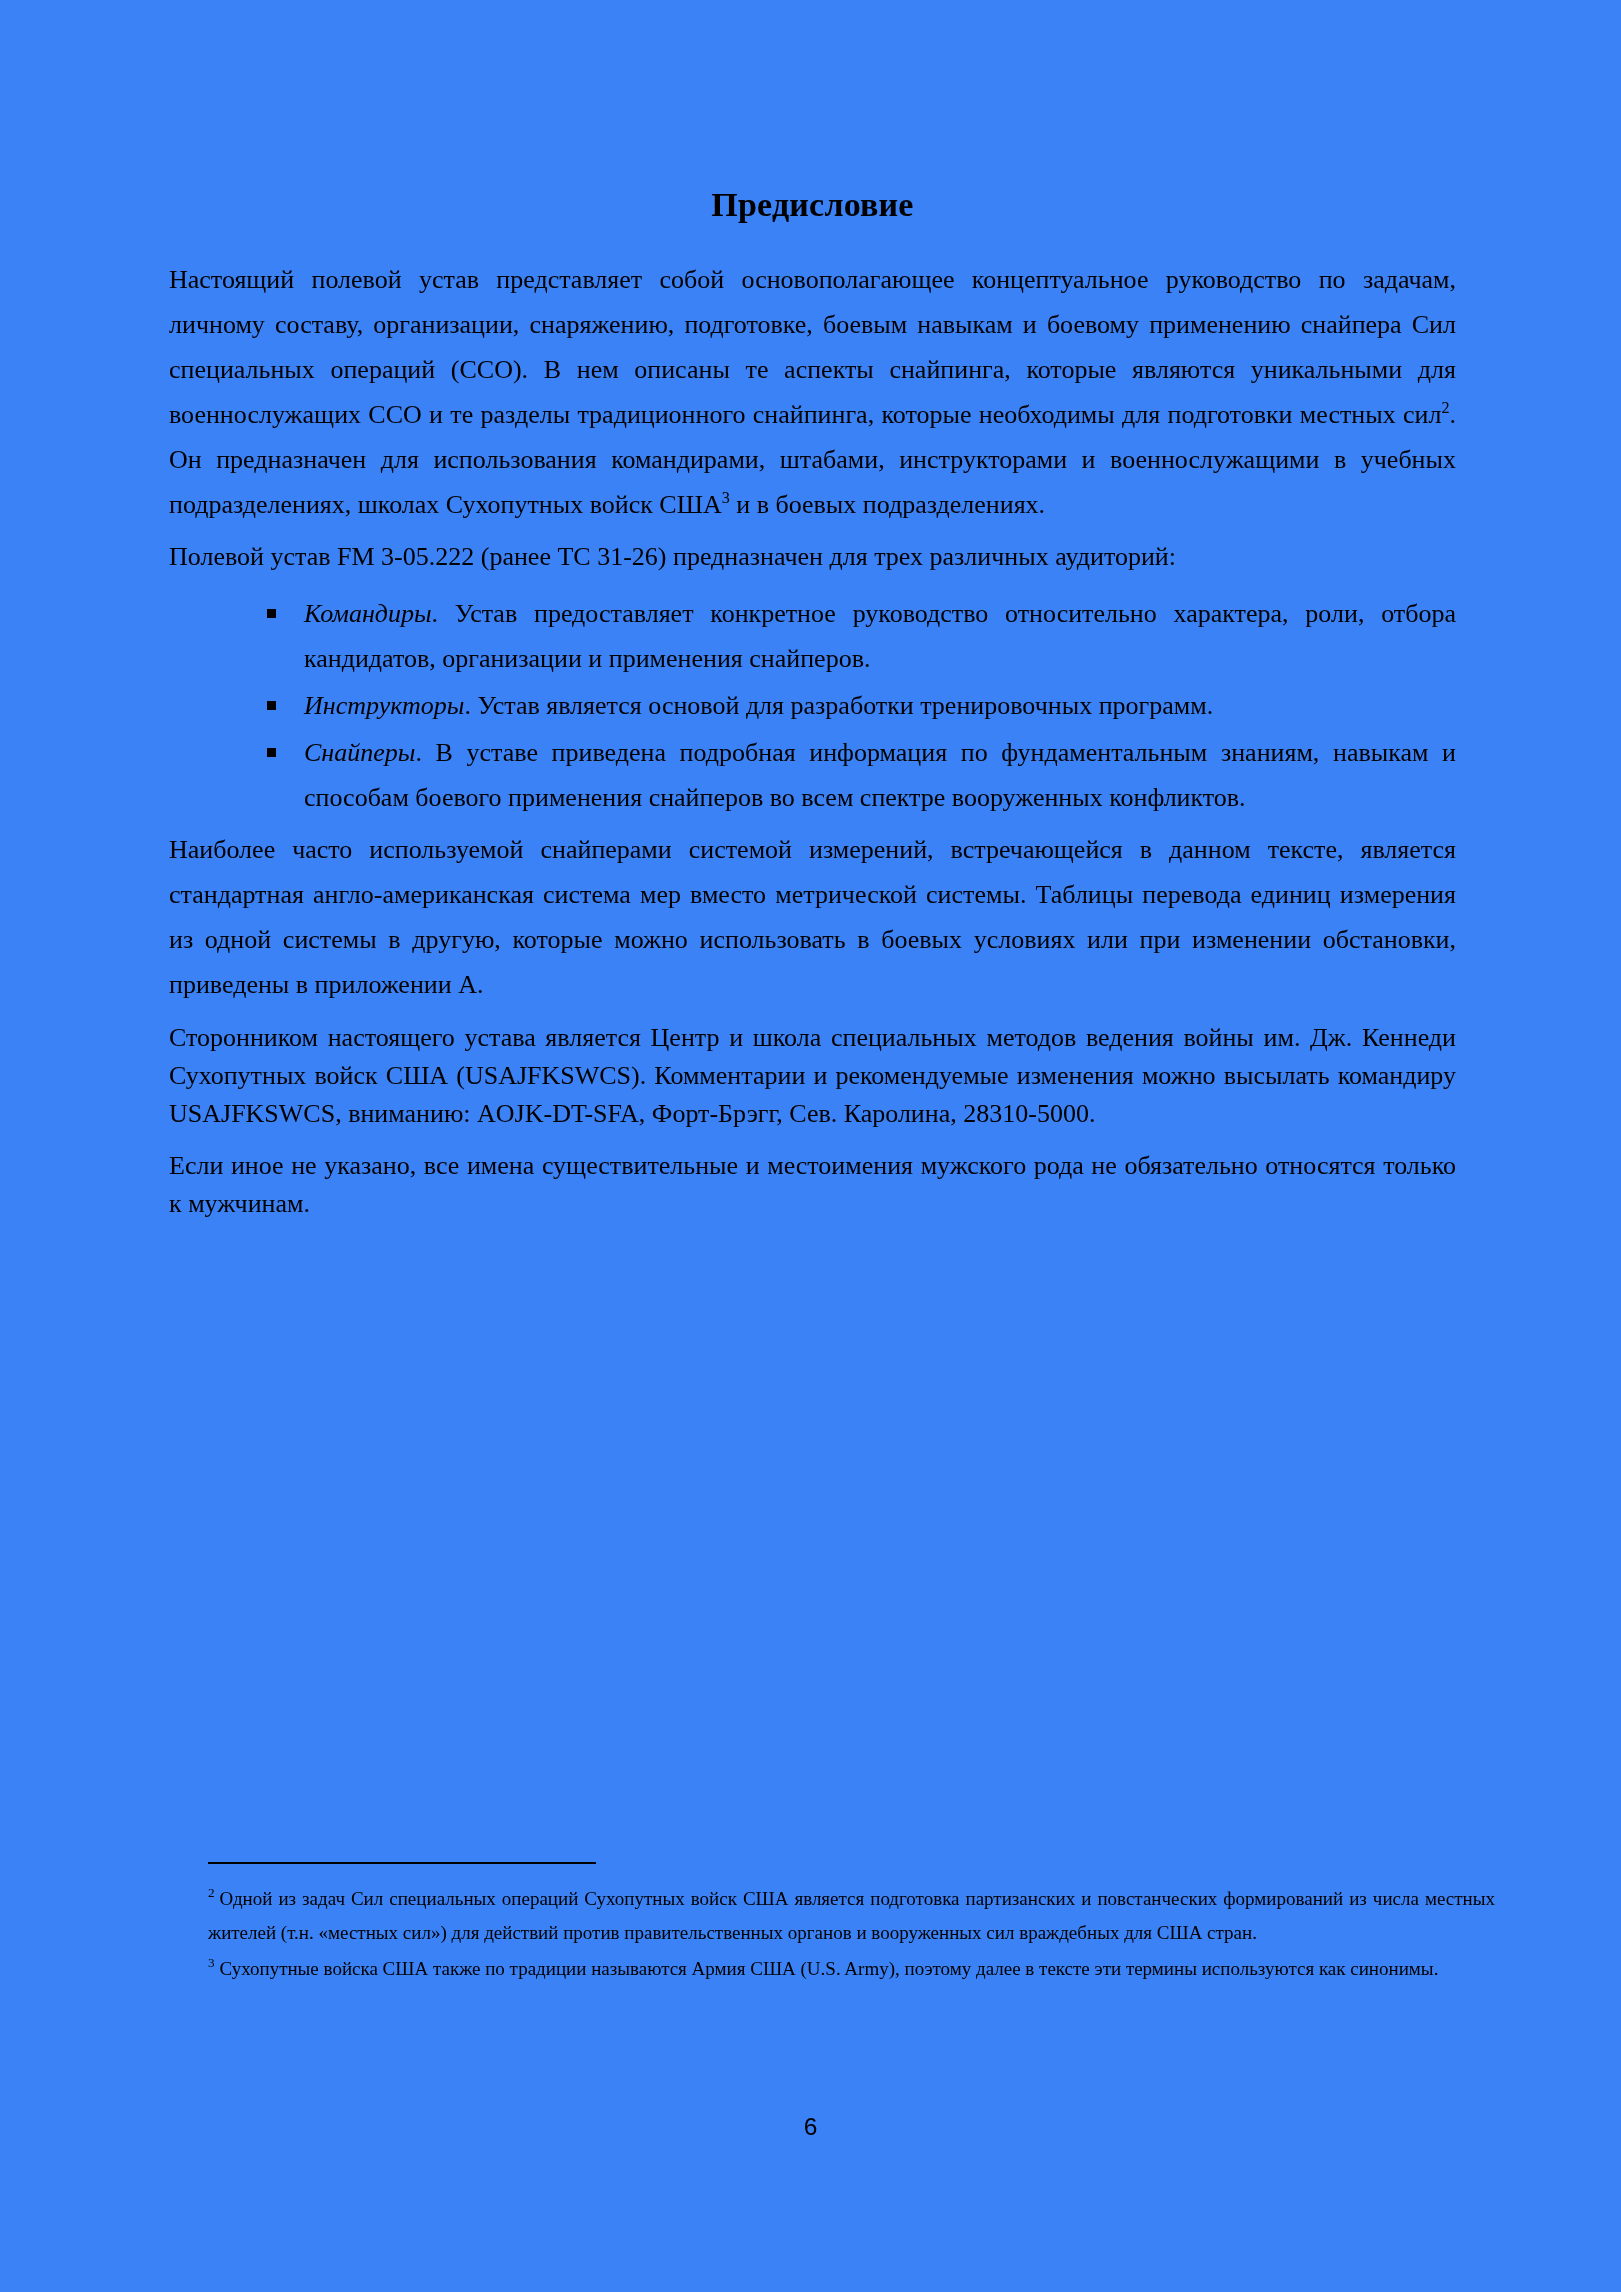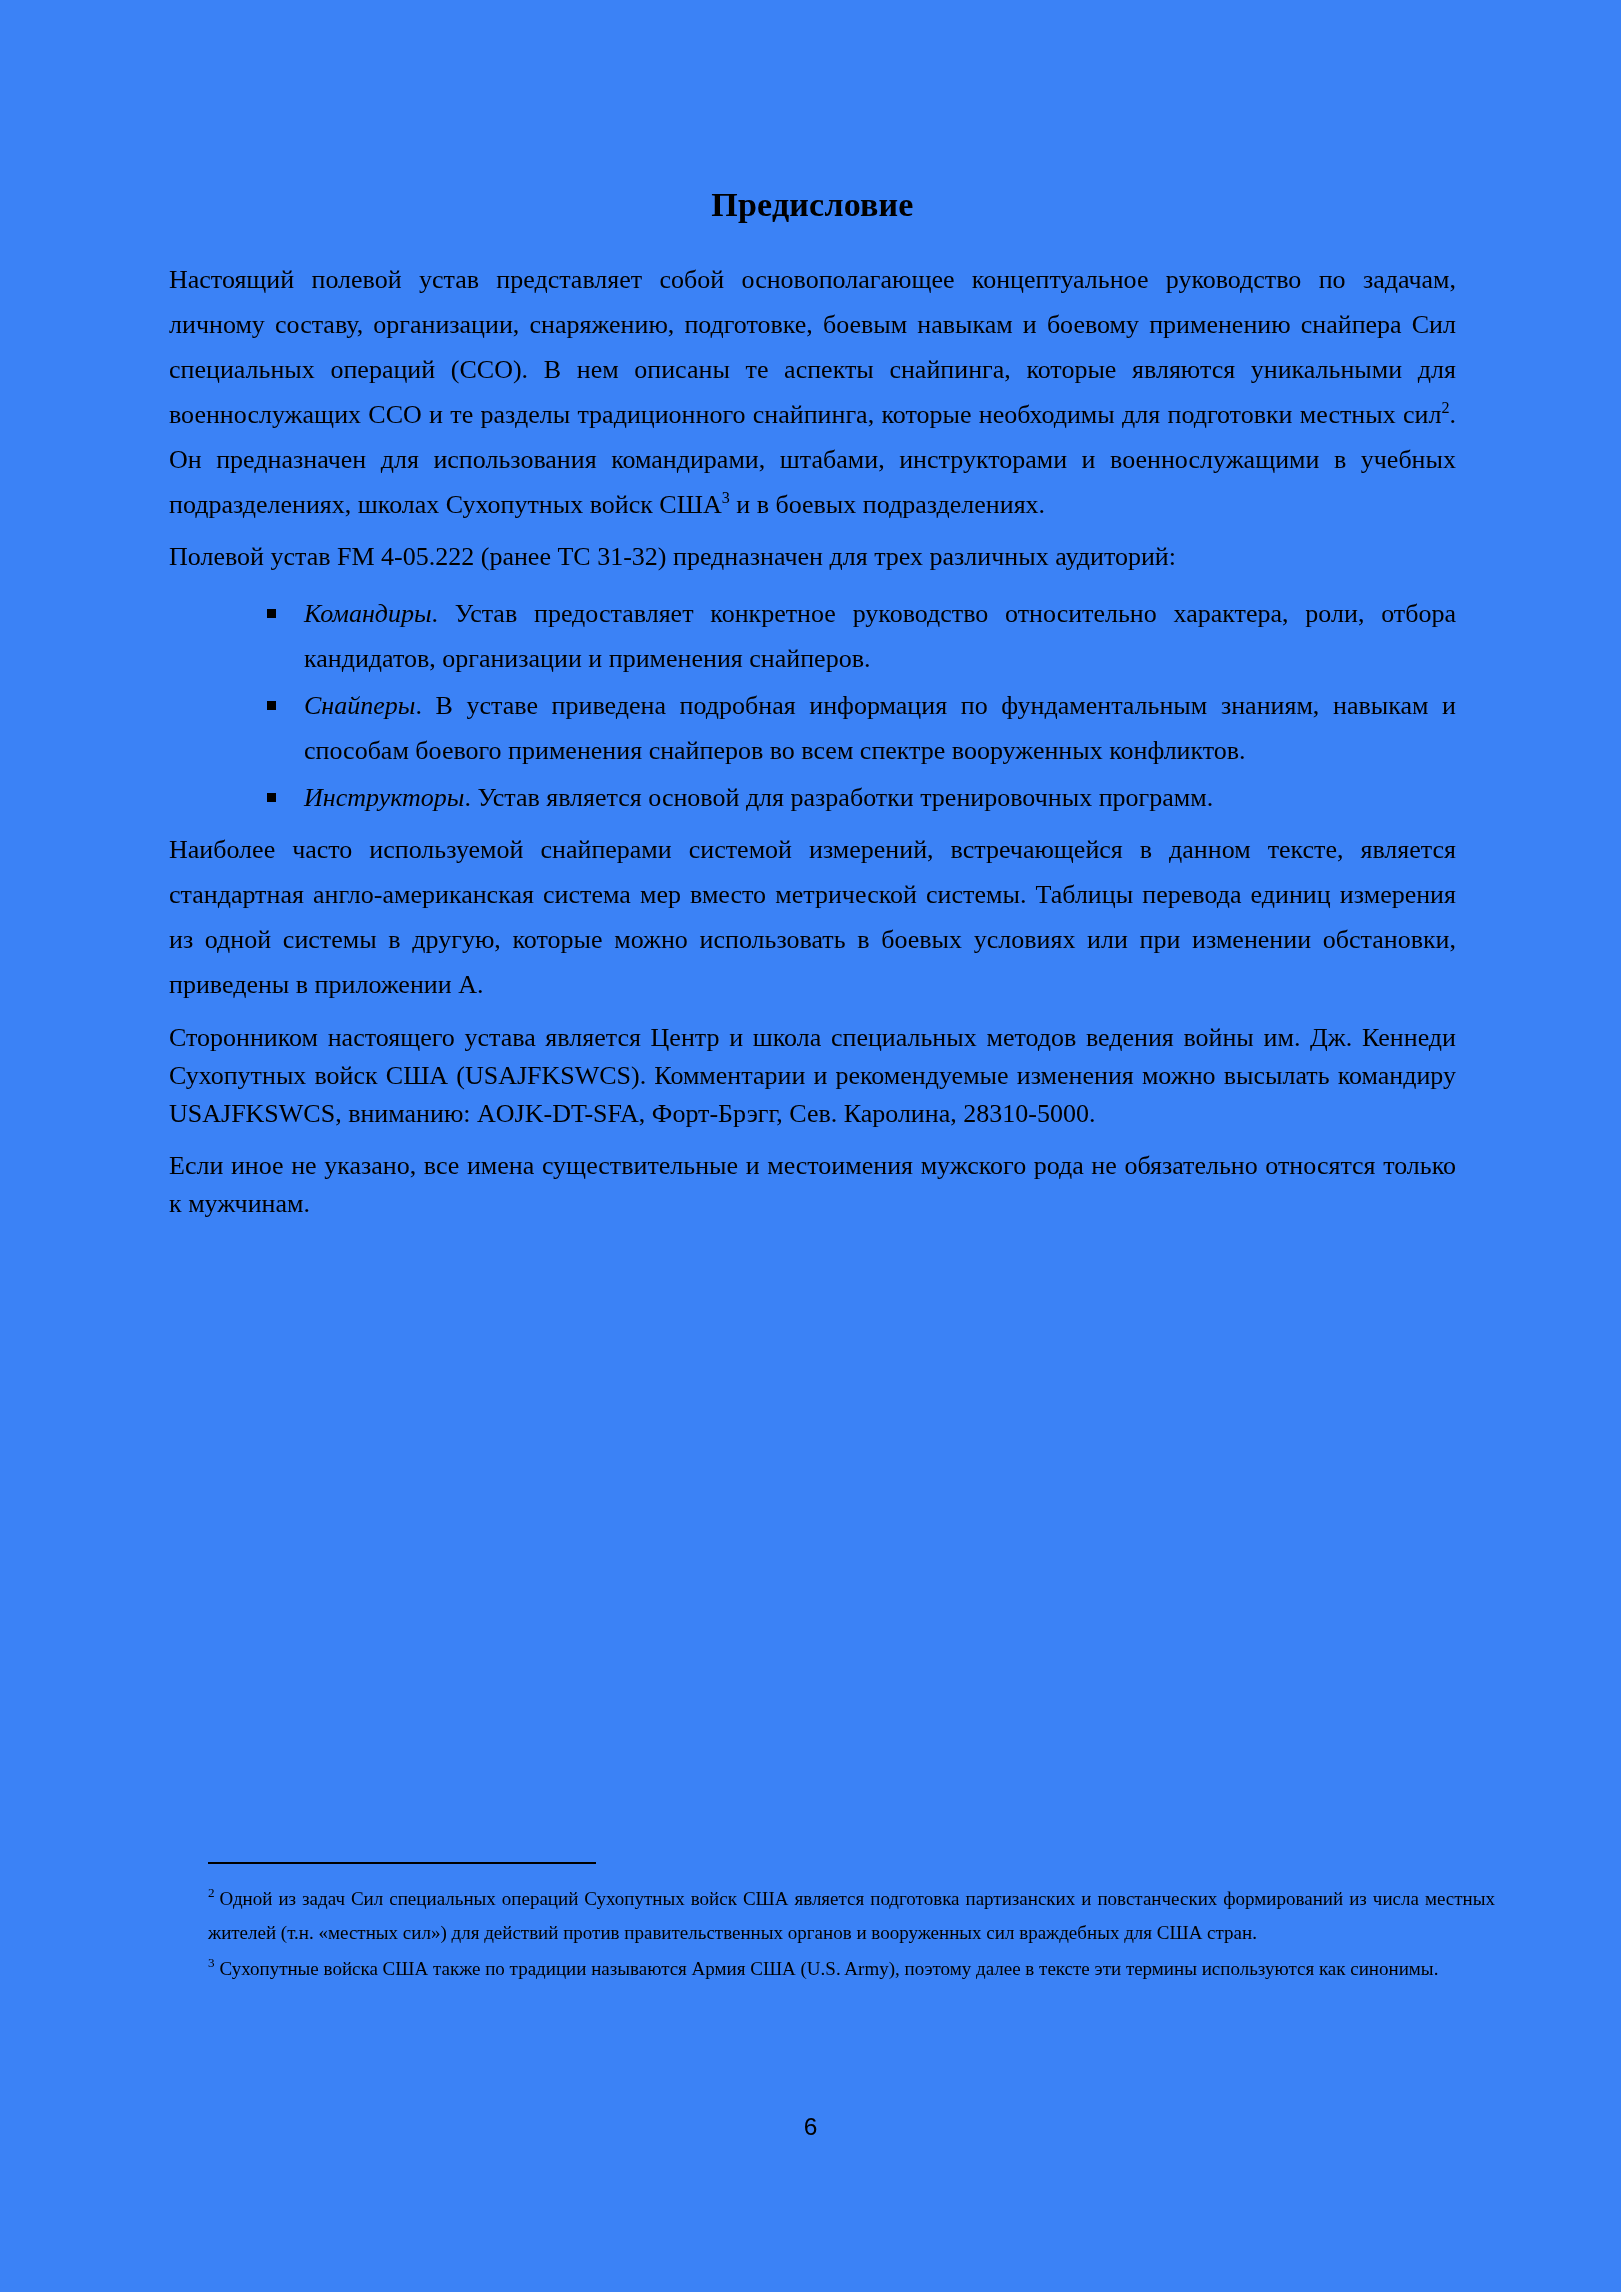--- a/index.html
+++ b/index.html
@@ -129,31 +129,31 @@
 <body>
 
 <div class="page">
 
   <div class="content">
 
     <h1 class="page-title">Предисловие</h1>
 
     <p class="body-par"><span>Настоящий полевой устав представляет собой основополагающее концептуальное руководство по задачам, личному составу, организации, снаряжению, подготовке, боевым навыкам и боевому применению снайпера Сил специальных операций (ССО). В нем описаны те аспекты снайпинга, которые являются уникальными для военнослужащих ССО и те разделы традиционного снайпинга, которые необходимы для подготовки местных сил</span><sup class="fn-ref">2</sup><span>. Он предназначен для использования командирами, штабами, инструкторами и военнослужащими в учебных подразделениях, школах Сухопутных войск США</span><sup class="fn-ref">3</sup><span> и в боевых подразделениях.</span></p>
 
-    <p class="body-par last-of-block">Полевой устав FM 4-05.222 (ранее TC 31-32) предназначен для трех различных аудиторий:</p>
+    <p class="body-par last-of-block">Полевой устав FM 3-05.222 (ранее TC 31-26) предназначен для трех различных аудиторий:</p>
 
     <ul class="audience-list">
       <li>
         <span class="bullet-square"></span><span class="li-term">Командиры</span><span>. Устав предоставляет конкретное руководство относительно характера, роли, отбора кандидатов, организации и применения снайперов.</span>
       </li>
       <li>
-        <span class="bullet-square"></span><span class="li-term">Снайперы</span><span>. В уставе приведена подробная информация по фундаментальным знаниям, навыкам и способам боевого применения снайперов во всем спектре вооруженных конфликтов.</span>
+        <span class="bullet-square"></span><span class="li-term">Инструкторы</span><span>. Устав является основой для разработки тренировочных программ.</span>
       </li>
       <li>
-        <span class="bullet-square"></span><span class="li-term">Инструкторы</span><span>. Устав является основой для разработки тренировочных программ.</span>
+        <span class="bullet-square"></span><span class="li-term">Снайперы</span><span>. В уставе приведена подробная информация по фундаментальным знаниям, навыкам и способам боевого применения снайперов во всем спектре вооруженных конфликтов.</span>
       </li>
     </ul>
 
     <p class="body-par last-of-block">Наиболее часто используемой снайперами системой измерений, встречающейся в данном тексте, является стандартная англо-американская система мер вместо метрической системы. Таблицы перевода единиц измерения из одной системы в другую, которые можно использовать в боевых условиях или при изменении обстановки, приведены в приложении А.</p>
 
     <p class="body-par tight">Сторонником настоящего устава является Центр и школа специальных методов ведения войны им. Дж. Кеннеди Сухопутных войск США (USAJFKSWCS). Комментарии и рекомендуемые изменения можно высылать командиру USAJFKSWCS, вниманию: AOJK-DT-SFA, Форт-Брэгг, Сев. Каролина, 28310-5000.</p>
 
     <p class="body-par tight">Если иное не указано, все имена существительные и местоимения мужского рода не обязательно относятся только к мужчинам.</p>
 
   </div>

